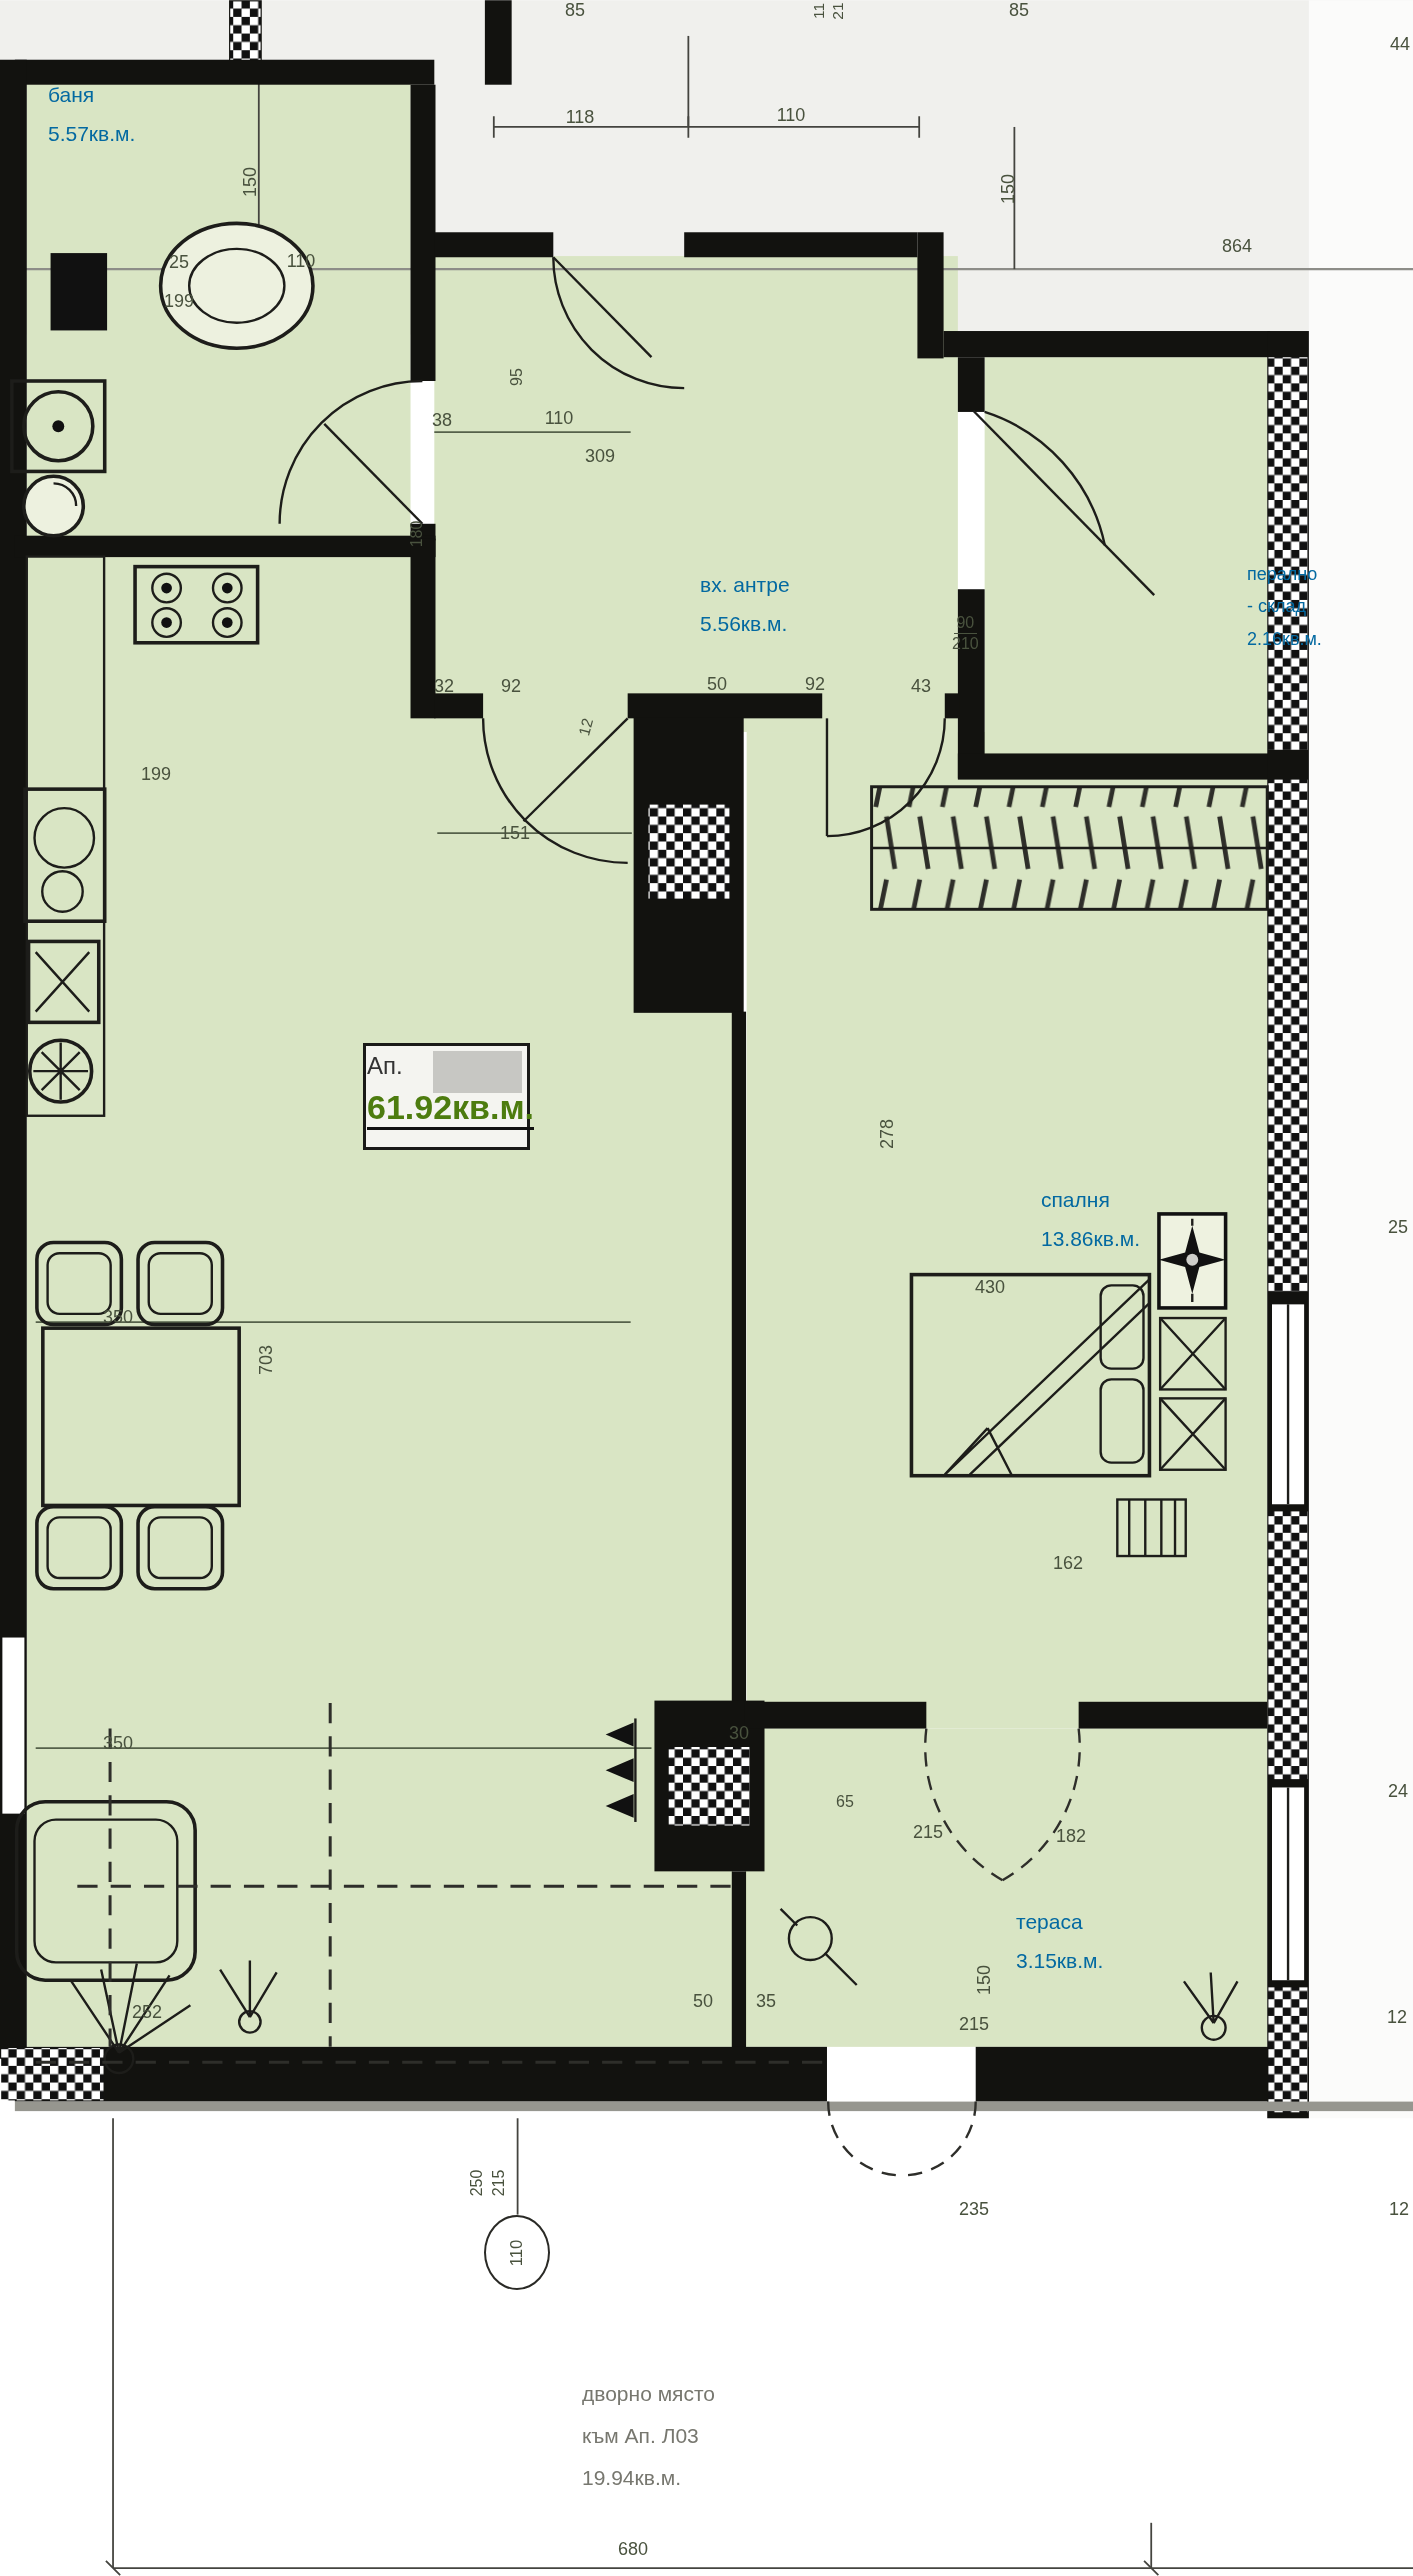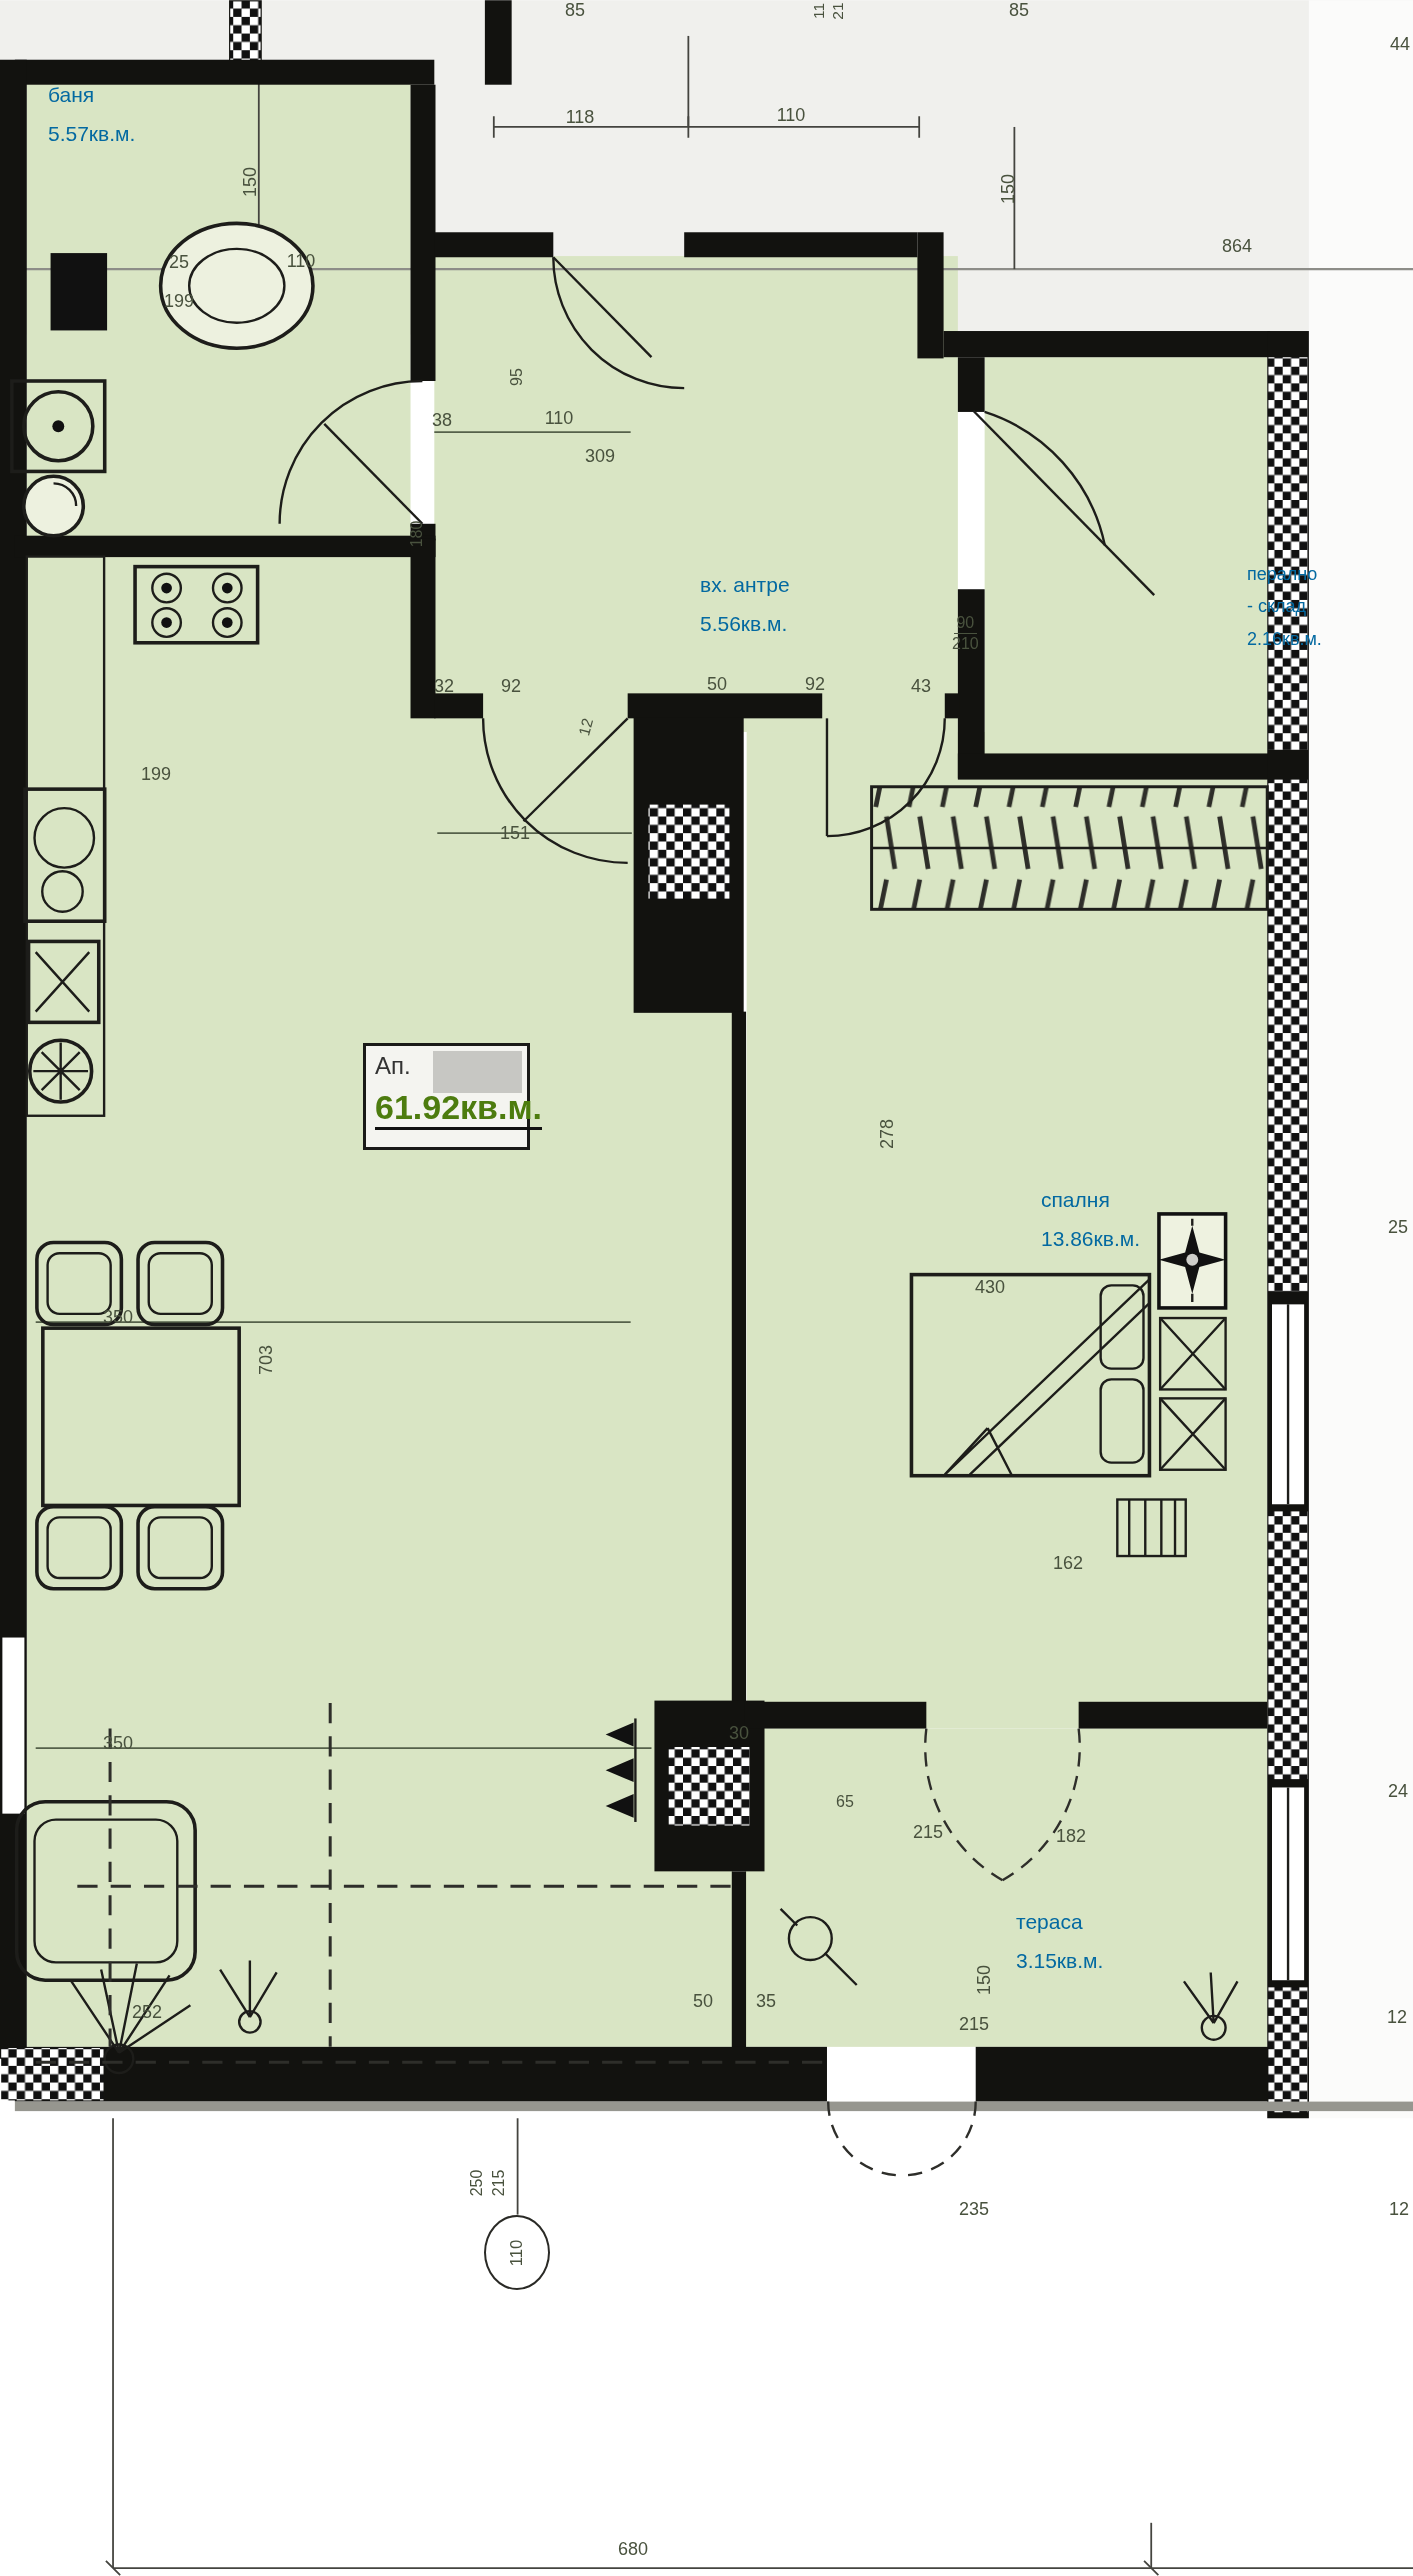--- a/index.html
+++ b/index.html
@@ -37,21 +37,21 @@
     font-size:21px;
     line-height:1.85;
     white-space:nowrap;
   }
   .room-label span{display:block;}
   #label-laundry{font-size:18px;line-height:1.8;z-index:5;}
   #label-yard{color:#77776f;line-height:2.0;}
   #unit-box{
     position:absolute;left:363px;top:1043px;width:167px;height:107px;
     background:#f4f4f0;border:3px solid #1a1a18;box-sizing:border-box;
-    padding:6px 9px;z-index:4;
+    padding:6px 1px;z-index:4;
   }
   #unit-box .prefix{font-size:24px;color:#333;}
   #unit-box .blur{
     position:absolute;right:4.8px;top:4.8px;width:89px;height:42px;
     background:var(--blur_patch,#c7c7c3);
   }
   #unit-box .area{
     font-size:34px;font-weight:bold;color:#4d7c0f;
     border-bottom:3.6px solid #111;display:inline-block;margin-top:8.3px;
   }
@@ -323,20 +323,25 @@
   <div class="room-label" id="label-bedroom" style="left:1041px;top:1181px;">
     <span>спалня</span>
     <span>13.86кв.м.</span>
   </div>
 
   <div class="room-label" id="label-terrace" style="left:1016px;top:1903px;">
     <span>тераса</span>
     <span>3.15кв.м.</span>
   </div>
 
+  <div class="room-label" id="label-yard" style="left:582px;top:2373px;">
+    <span>дворно място</span>
+    <span>към Ап. Л03</span>
+    <span>19.94кв.м.</span>
+  </div>
 
   <div id="unit-box">
     <span class="prefix">Ап.</span>
     <span class="blur"></span>
     <br>
     <span class="area">61.92кв.м.</span>
   </div>
 
   <div id="door-size-label">
     <span class="top">90</span>

